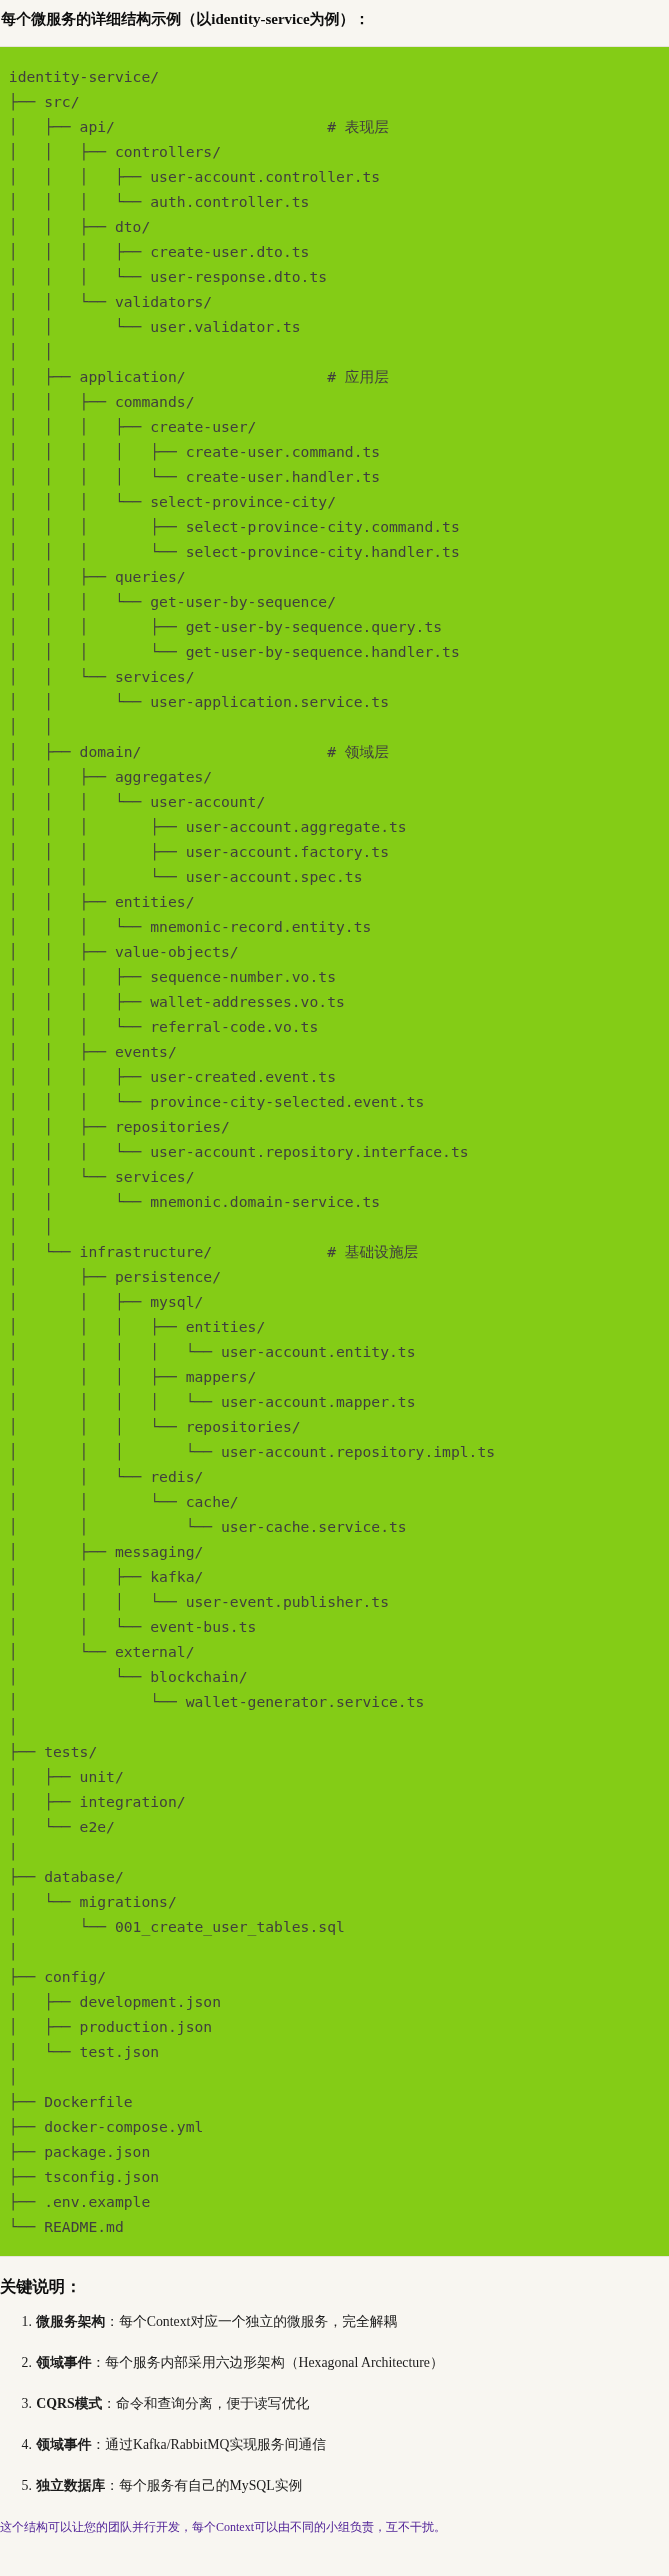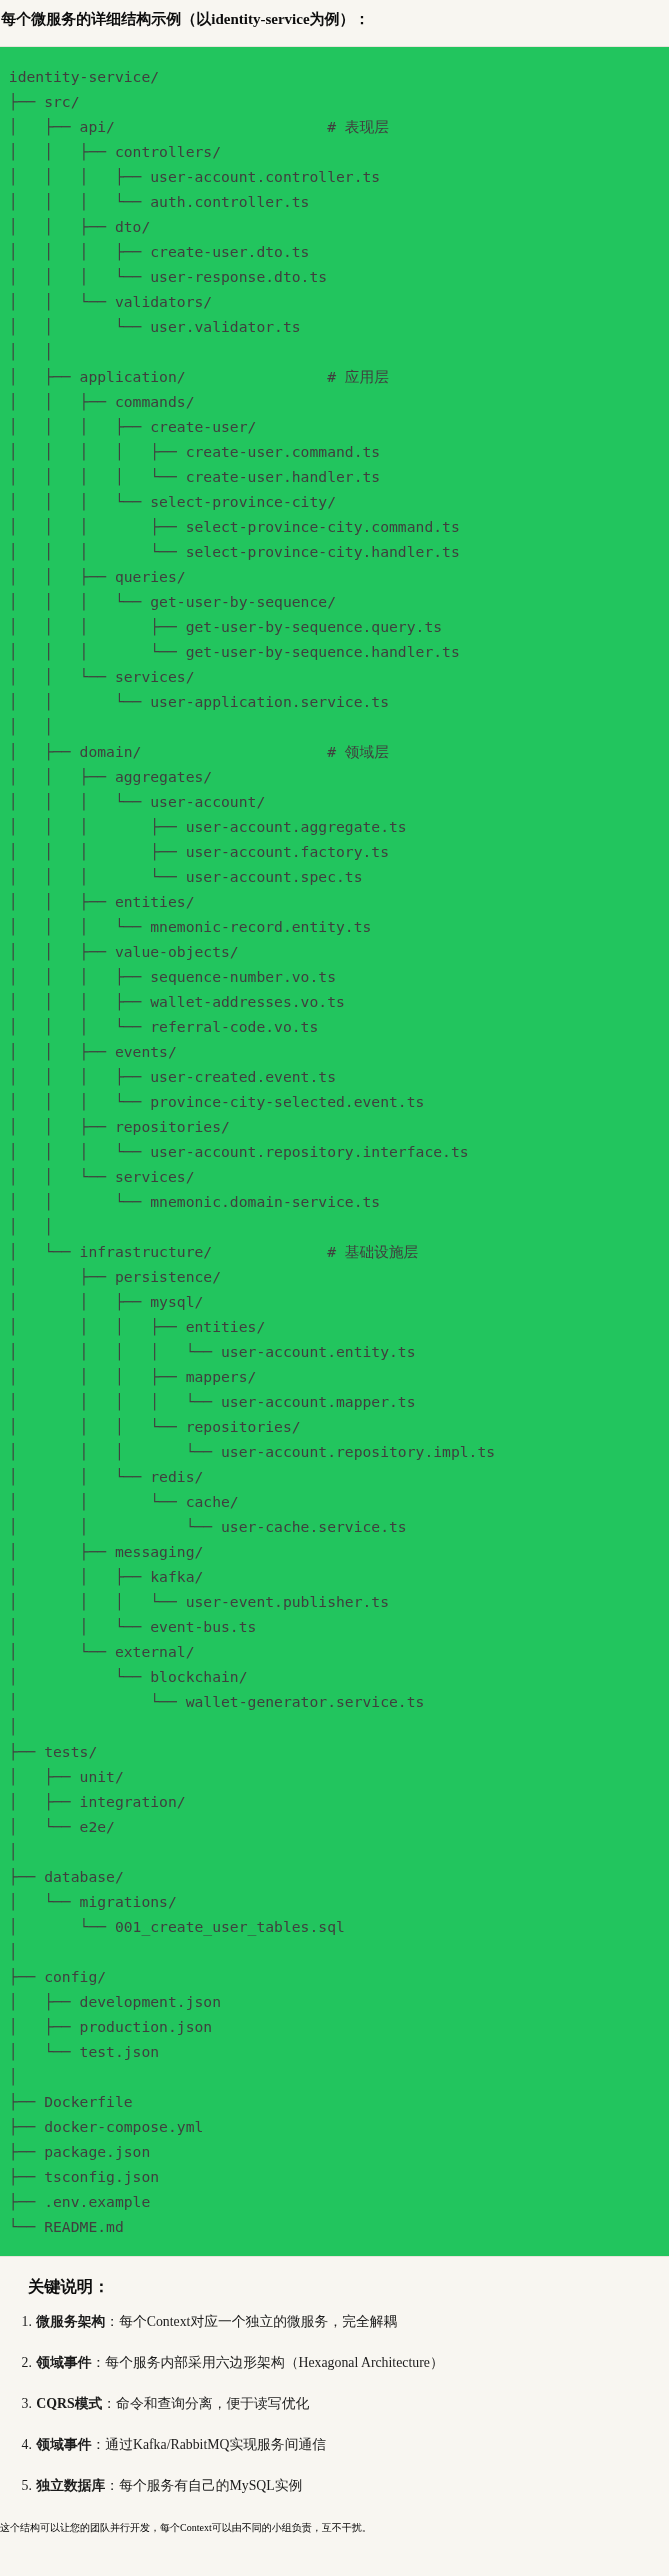--- a/index.html
+++ b/index.html
@@ -16,64 +16,63 @@
     padding: 0 0 12.5px 0;
   }
   .page-title {
     font-size: 15px;
     line-height: 22.5px;
     font-weight: bold;
     margin: 7.5px 5px 16.3px 1.3px;
     color: #0d0d0d;
   }
   .code-block {
-    background: #22c55e;
+    background: #84cc16;
     border-top: 0.6px solid #e7e4db;
     border-bottom: 0.6px solid #e7e4db;
     padding: 17px 5px 17px 8.8px;
     overflow: hidden;
   }
   .tree {
     margin: 0;
     font-family: "DejaVu Sans Mono", "Liberation Mono", monospace;
     font-size: 14.7px;
     line-height: 25px;
     color: #403f3e;
     white-space: pre;
   }
   .notes-heading {
     font-size: 16.3px;
     line-height: 21px;
     font-weight: bold;
     margin: 19px 0 15px 0;
     color: #0d0d0d;
-    padding-left: 28px;
   }
   .notes-list {
     list-style: none;
     margin: 16px;
     padding: 0 0 0 5.6px;
     font-size: 13.8px;
     line-height: 18px;
     color: #1c1c1c;
   }
   .note-item {
     margin: 0 0 23px 0;
   }
   .note-number {
     margin-right: 4.4px;
   }
   .note-term {
     font-weight: bold;
   }
   .closing {
-    font-size: 10px;
+    font-size: 12px;
     line-height: 19px;
     margin: 16.3px 0 0 0;
-    color: #000000;
+    color: #4c1d95;
   }
 </style>
 </head>
 <body>
 
 <main class="page">
 
   <h1 class="page-title">每个微服务的详细结构示例（以identity-service为例）：</h1>
 
   <section class="code-block">

